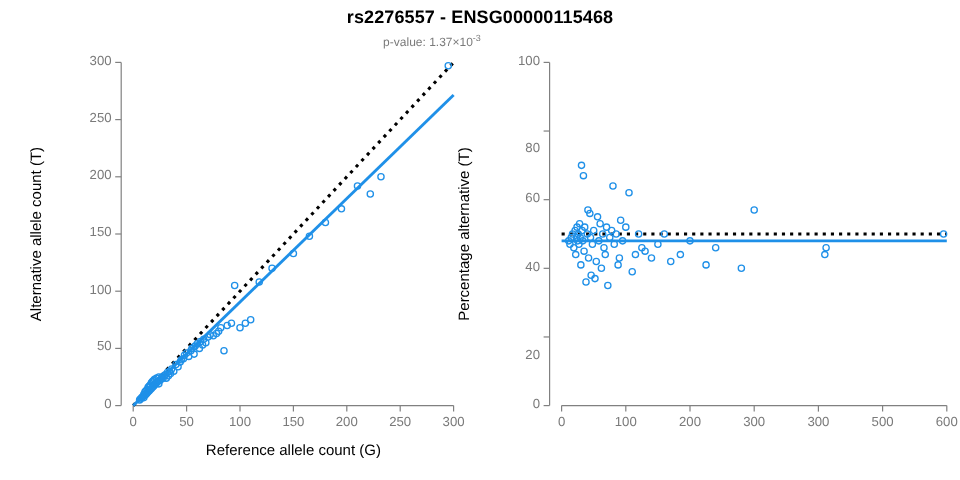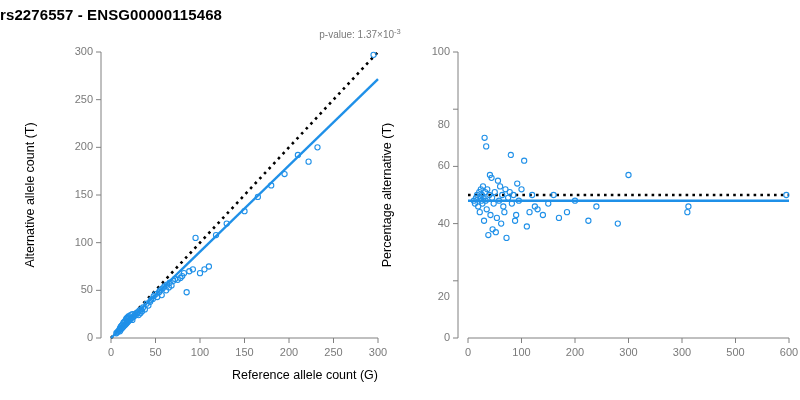--- a/index.html
+++ b/index.html
@@ -1,30 +1,30 @@
 <!DOCTYPE html>
 <html><head>
 <meta charset="utf-8">
 <style>
   html,body{margin:0;padding:0;background:#ffffff;}
   body{width:800px;height:400px;font-family:"Liberation Sans",sans-serif;
        -webkit-font-smoothing:antialiased;overflow:hidden;}
   #fig{position:relative;width:800px;height:400px;background:#fff;}
 
-  .title{position:absolute;left:0;top:6px;width:800px;text-align:left;
+  .title{position:absolute;left:0;top:6px;width:800px;text-align:center;
          font-size:15px;font-weight:bold;color:#000;letter-spacing:0.1px;}
   .subtitle{position:absolute;left:0;top:27px;width:720px;text-align:center;
             font-size:10px;color:#7a7a7a;}
   .subtitle sup{font-size:7.5px;vertical-align:super;}
 
   .panel{position:absolute;top:0;height:400px;}
   .plotsvg{position:absolute;left:0;top:0;}
 
   .axis-title{position:absolute;font-size:12.5px;color:#000;white-space:nowrap;}
-  .axis-title.xlab{text-align:right;}
+  .axis-title.xlab{text-align:center;}
   .axis-title.ylab{transform-origin:0 0;transform:rotate(-90deg);}
 
   .tick-label{position:absolute;font-size:11px;color:#7a7a7a;white-space:nowrap;}
   .tick-label.y{text-align:right;}
   .tick-label.x{text-align:center;}
 </style>
 </head>
 <body>
 
 <div id="fig">

